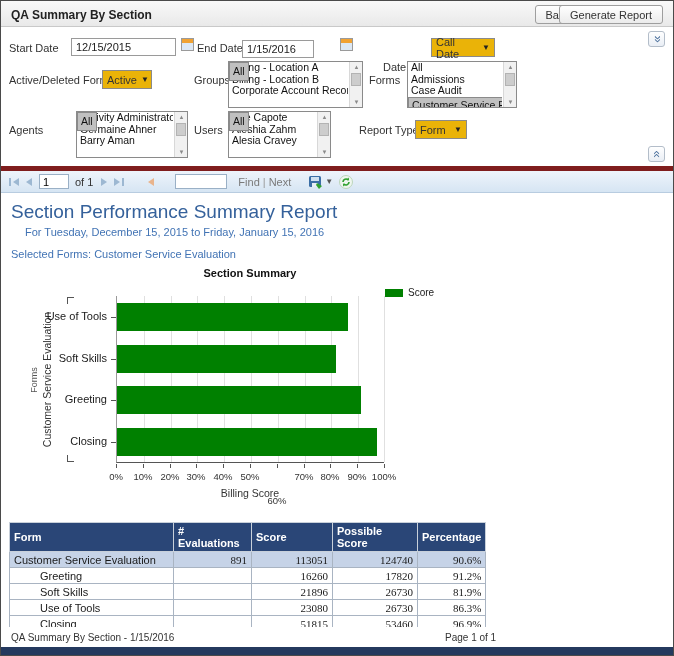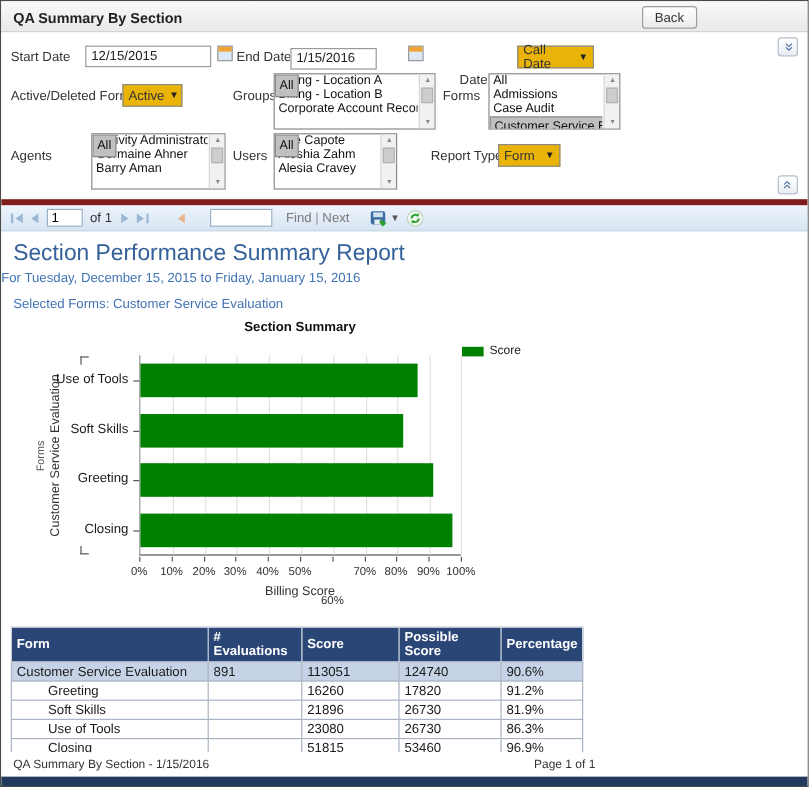--- a/index.html
+++ b/index.html
@@ -43,21 +43,21 @@
   .toolbar .of { margin:0 4px 0 2px; color:#333; }
   .toolbar input.find { width:52px; height:15px; border:1px solid #9ab0c6; font-size:11px; margin:0 8px 0 18px; font-family:inherit;}
   .toolbar .lnk { color:#7a7a7a; margin:0 3px; cursor:pointer; }
   .toolbar .sep { color:#9a9a9a; }
   .toolbar .ico { display:inline-flex; align-items:center; cursor:pointer; }
   .toolbar .caret2 { font-size:8px; color:#555; margin:0 6px 0 2px; cursor:pointer; }
 
   
   .report { position:relative; height:434px; background:#fff; overflow:hidden; }
   .r-title { position:absolute; left:10px; top:8px; font-size:19px; color:#35619b; }
-  .r-sub   { position:absolute; left:0; top:33px; font-size:11px; color:#4173b4; }
+  .r-sub   { position:absolute; left:24px; top:33px; font-size:11px; color:#4173b4; }
   .r-sub2  { position:absolute; left:10px; top:55px; font-size:11px; color:#4173b4; }
 
   
   .chart { position:absolute; left:0; top:70px; width:520px; height:245px; }
   .c-title { position:absolute; left:115px; top:4px; width:268px; text-align:center; font-size:11px; font-weight:bold; color:#111; }
   .c-legend { position:absolute; left:384px; top:24px; display:flex; align-items:center; font-size:10px; color:#222; }
   .c-legend .sw { width:18px; height:8px; margin-right:5px; }
   .plot { position:absolute; left:115px; top:33px; width:268px; height:167px; background:#fff; border-left:1px solid #999; border-bottom:1px solid #555; }
   .grid { position:absolute; top:0; bottom:0; width:1px; background:#e0e0e0; }
   .bar { position:absolute; height:28px; }
@@ -70,37 +70,38 @@
   .ylab-outer { position:absolute; left:3px; top:112px; width:60px; height:10px; text-align:center; font-size:9px; color:#555; transform:rotate(-90deg); }
   .brk { position:absolute; width:7px; height:7px; }
   .brk.top { left:66px; top:34px; border-top:1px solid #555; border-left:1px solid #555; }
   .brk.bot { left:66px; top:192px; border-bottom:1px solid #555; border-left:1px solid #555; }
 
   
   table.rpt { position:absolute; left:8px; top:329px; border-collapse:collapse; font-size:11px; color:#1a1a1a; border:1px solid #7f8fa5; }
   table.rpt th { background:#2a4677; color:#fff; font-weight:bold; text-align:left; padding:2px 4px; border:1px solid #c8d0da; font-size:11px; height:16px; }
   table.rpt td { padding:1px 4px; border:1px solid #a9b4c2; height:16px; background:#fff; }
   table.rpt tr.sum td { background:#c6d3e7; }
-  table.rpt td.num { text-align:left; }
+  table.rpt td.num { text-align:right;font-family:Liberation Serif, serif; }
   table.rpt td.indent { padding-left:30px; }
 
   
   .rfooter { position:relative; height:20px; background:#fff; font-size:10px; color:#333; }
   .rfooter .fl { position:absolute; left:10px; top:5px; }
   .rfooter .fr { position:absolute; left:444px; top:5px; }
   .bottombar { height:9px; background:#24395e; }
 </style>
 </head>
 <body>
 
 <div class="win">
 
   <div class="titlebar">
     <span class="title">QA Summary By Section</span>
     <button class="btn back">Back</button>
+    <button class="btn gen">Generate Report</button>
   </div>
 
   <div class="filters">
     <div class="chevbtn down" style="right:8px; top:4px;">
         <span>«</span>
       </div>
 
     <span class="flabel" style="left:8px; top:15px;">Start Date</span>
     <input class="tinput" style="left: 70px; top: 11px; width: 105px;" value="12/15/2015">
     <span class="calicon" style="left:180px; top:11px;"></span>

